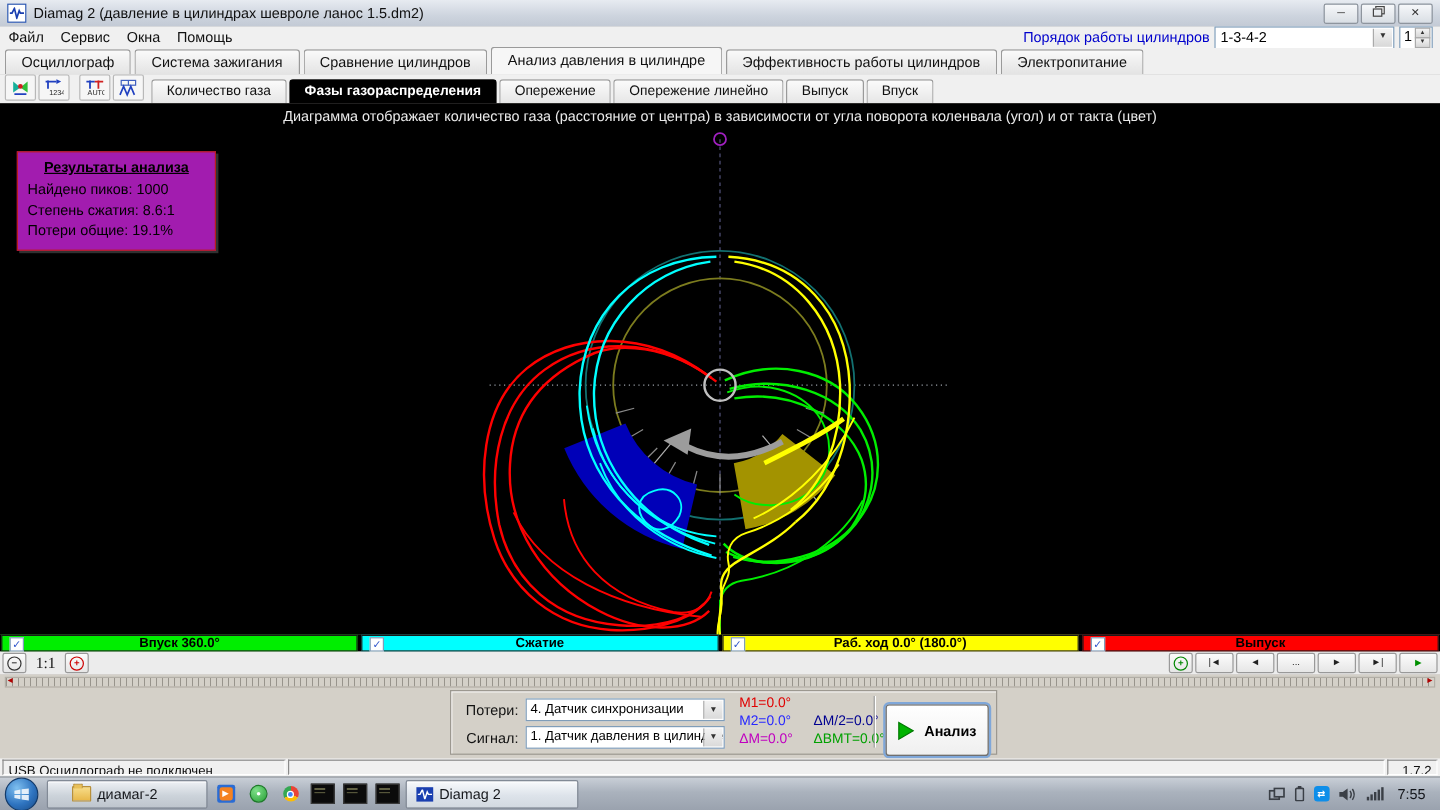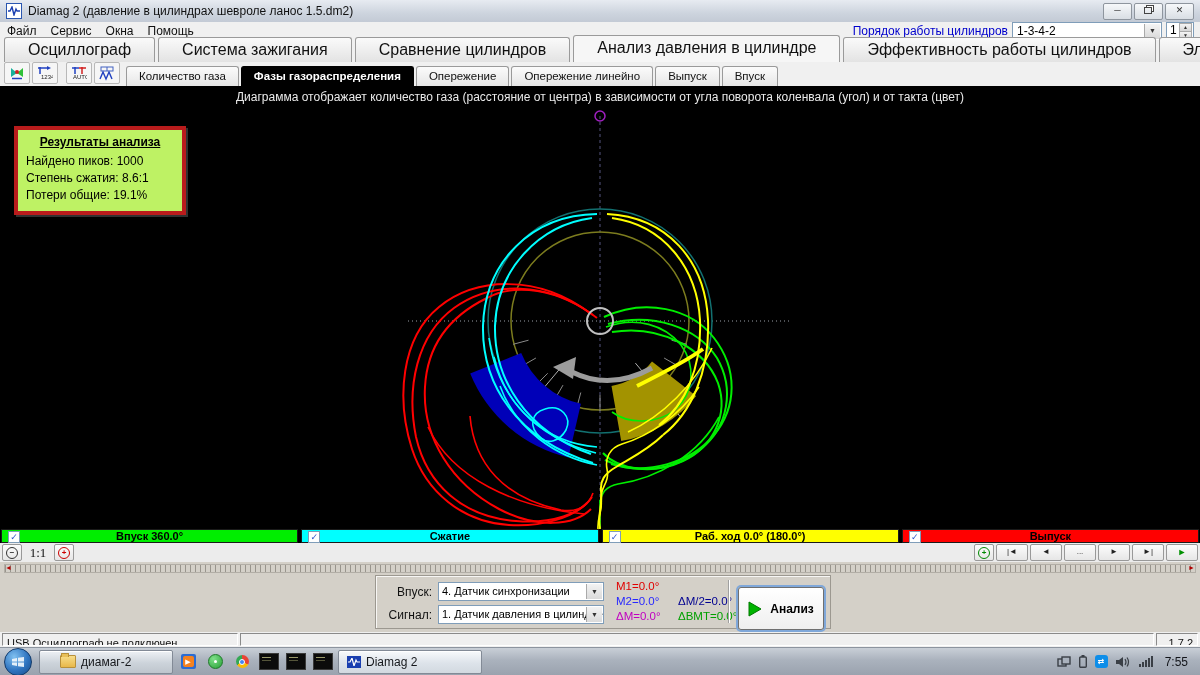--- a/index.html
+++ b/index.html
@@ -25,33 +25,33 @@
   #firing-combo{width:148px;}
   .combo .val{font-size:12px;padding:1px 4px;display:block;}
   .combo .arrow{position:absolute;right:1px;top:1px;bottom:1px;width:15px;background:linear-gradient(#f4f4f4,#d8d8d8);border-left:1px solid #aaa;font-size:7px;text-align:center;line-height:14px;color:#333;}
   #spinner{width:26px;height:17px;background:#fff;border:1px solid #7f9db9;position:relative;}
   #spinner .val{font-size:12px;padding:1px 3px;}
   #spinner .spin{position:absolute;right:1px;width:11px;height:7px;background:linear-gradient(#f4f4f4,#d6d6d6);border:1px solid #aaa;font-size:5px;line-height:6px;text-align:center;color:#333;}
   #spin-up{top:0;} #spin-down{bottom:0;}
 
   
   #maintabs{top:40px;height:22px;background:#f0f0f0;display:flex;align-items:flex-end;padding-left:4px;border-bottom:1px solid #b5b5b5;}
-  .tab{font-size:16px;color:#111;background:linear-gradient(#fafafa,#e3e3e3);border:1px solid #9a9a9a;border-bottom:none;border-radius:3px 3px 0 0;padding:3px 23px 3px;margin-right:3px;white-space:nowrap;}
+  .tab{font-size:12px;color:#111;background:linear-gradient(#fafafa,#e3e3e3);border:1px solid #9a9a9a;border-bottom:none;border-radius:3px 3px 0 0;padding:3px 13px 3px;margin-right:3px;white-space:nowrap;}
   .tab.active{background:#f6f6f6;padding-bottom:5px;position:relative;z-index:2;}
   #toolbar{top:62px;height:24px;background:#f0f0f0;display:flex;align-items:flex-end;}
   #toolicons{display:flex;align-items:center;gap:2px;padding:0 6px 2px 4px;}
   .toolbtn{width:24px;height:20px;border:1px solid #b8b8b8;border-radius:2px;background:#f6f6f6;display:flex;align-items:center;justify-content:center;}
   .tool-sep{width:4px;}
   .subtab{font-size:11.5px;color:#111;background:linear-gradient(#fbfbfb,#e6e6e6);border:1px solid #9a9a9a;border-bottom:none;border-radius:3px 3px 0 0;padding:3px 12px 4px;margin-right:2px;white-space:nowrap;}
   .subtab.active{background:#000;color:#fff;font-weight:bold;border-color:#000;}
 
   
   #chartarea{top:86px;height:443px;background:#000;}
   #chart-desc{position:absolute;top:4px;left:0;width:100%;text-align:center;font-size:12px;color:#eaeaea;}
-  #results{position:absolute;left:14px;top:40px;width:148px;background:#bef264;border:4px solid #b91c1c;box-shadow:2px 2px 0 rgba(90,90,90,.55);padding:5px 8px 7px;}
+  #results{position:absolute;left:14px;top:40px;width:148px;background:#a21caf;border:1px solid #b91c1c;box-shadow:2px 2px 0 rgba(90,90,90,.55);padding:5px 8px 7px;}
   #results .rtitle{font-size:12px;font-weight:bold;text-decoration:underline;text-align:center;margin-bottom:4px;color:#000;}
   #results .rline{font-size:12px;color:#000;line-height:17px;white-space:nowrap;}
   #diagram{position:absolute;left:0;top:0;}
 
   
   #legend{top:529px;height:14px;background:#000;display:flex;gap:3px;padding:0 1px;box-sizing:border-box;}
   .lbar{position:relative;flex:1;border:1px solid #1a1a1a;display:flex;align-items:center;justify-content:center;font-size:11px;font-weight:bold;color:#000;}
   .lbar.c0{background:#00ee00;} .lbar.c1{background:#00ffff;} .lbar.c2{background:#ffff00;} .lbar.c3{background:#ff0000;}
   .lcheck{position:absolute;left:6px;top:1px;width:10px;height:10px;background:#fff;border:1px solid #7f9db9;font-size:9px;line-height:10px;text-align:center;color:#2f55cc;font-weight:bold;}
 
@@ -328,21 +328,21 @@
       <span class="navbtn play">►</span>
     </span>
   </div>
 
   <div id="controls" class="row">
     <div id="hslider">
       <span class="sl left">◄</span>
       <span class="sl right">►</span>
     </div>
     <div id="groupbox">
-      <span class="ctl-label" id="sync-label">Впуск:</span>
+      <span class="ctl-label" id="sync-label">Потери:</span>
       <span class="ctl-combo" id="sync-combo">
         <span class="val">4. Датчик синхронизации</span>
         <span class="arrow">▼</span>
       </span>
       <span class="ctl-label" id="signal-label">Сигнал:</span>
       <span class="ctl-combo" id="signal-combo">
         <span class="val">1. Датчик давления в цилиндре</span>
         <span class="arrow">▼</span>
       </span>
       <div id="measures">

